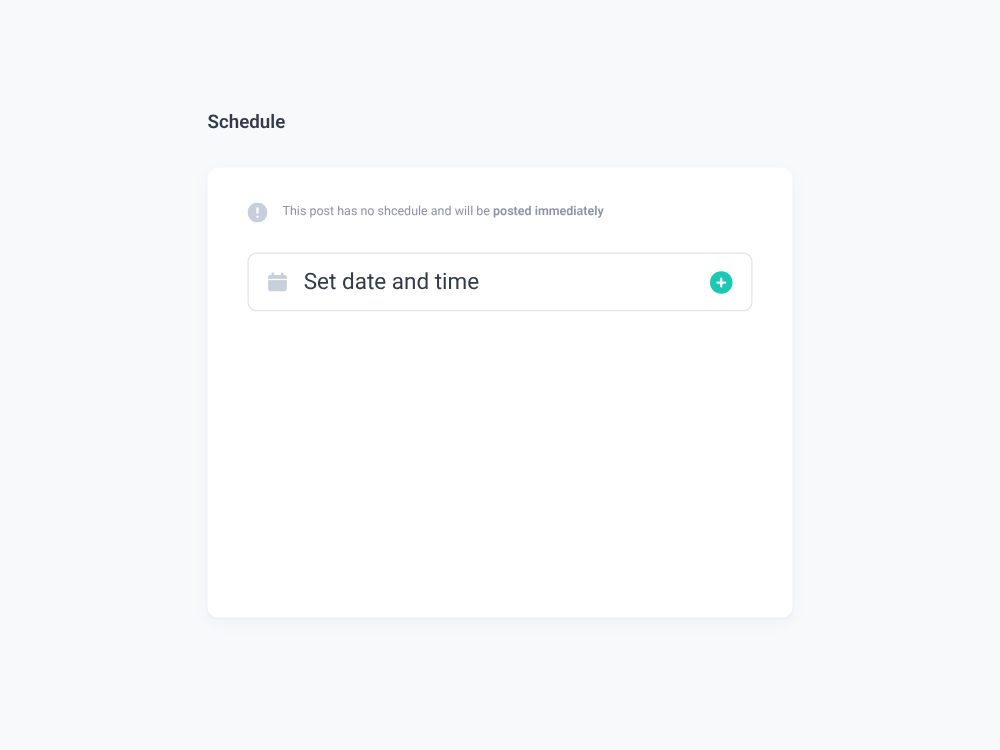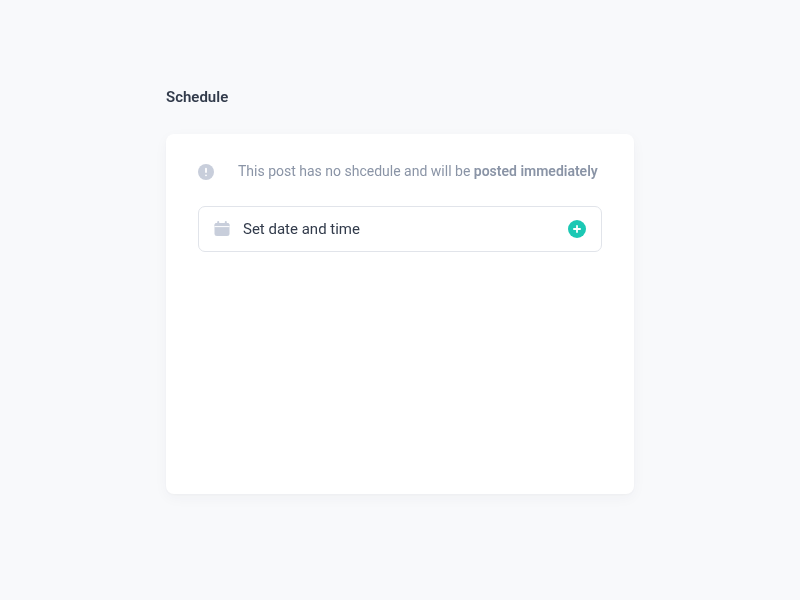--- a/index.html
+++ b/index.html
@@ -37,24 +37,23 @@
       align-items: center;
       gap: 12px;
       margin-bottom: 24px;
     }
     .info-icon {
       width: 16px;
       height: 16px;
       flex-shrink: 0;
     }
     .info-text {
-      font-size: 14px;
+      font-size: 10px;
       color: #8a94a6;
       line-height: 1.4;
-      margin-left: 12px;
     }
     .info-text .bold {
       font-weight: 600;
       color: #8a94a6;
     }
     .schedule-button {
       width: 100%;
       display: flex;
       align-items: center;
       justify-content: space-between;
@@ -69,21 +68,21 @@
       display: flex;
       align-items: center;
       gap: 12px;
     }
     .calendar-icon {
       width: 18px;
       height: 18px;
       flex-shrink: 0;
     }
     .schedule-label {
-      font-size: 15px;
+      font-size: 18px;
       color: #323b4b;
       font-weight: 400;
     }
     .add-icon {
       width: 20px;
       height: 20px;
       flex-shrink: 0;
     }
   </style>
 </head>

